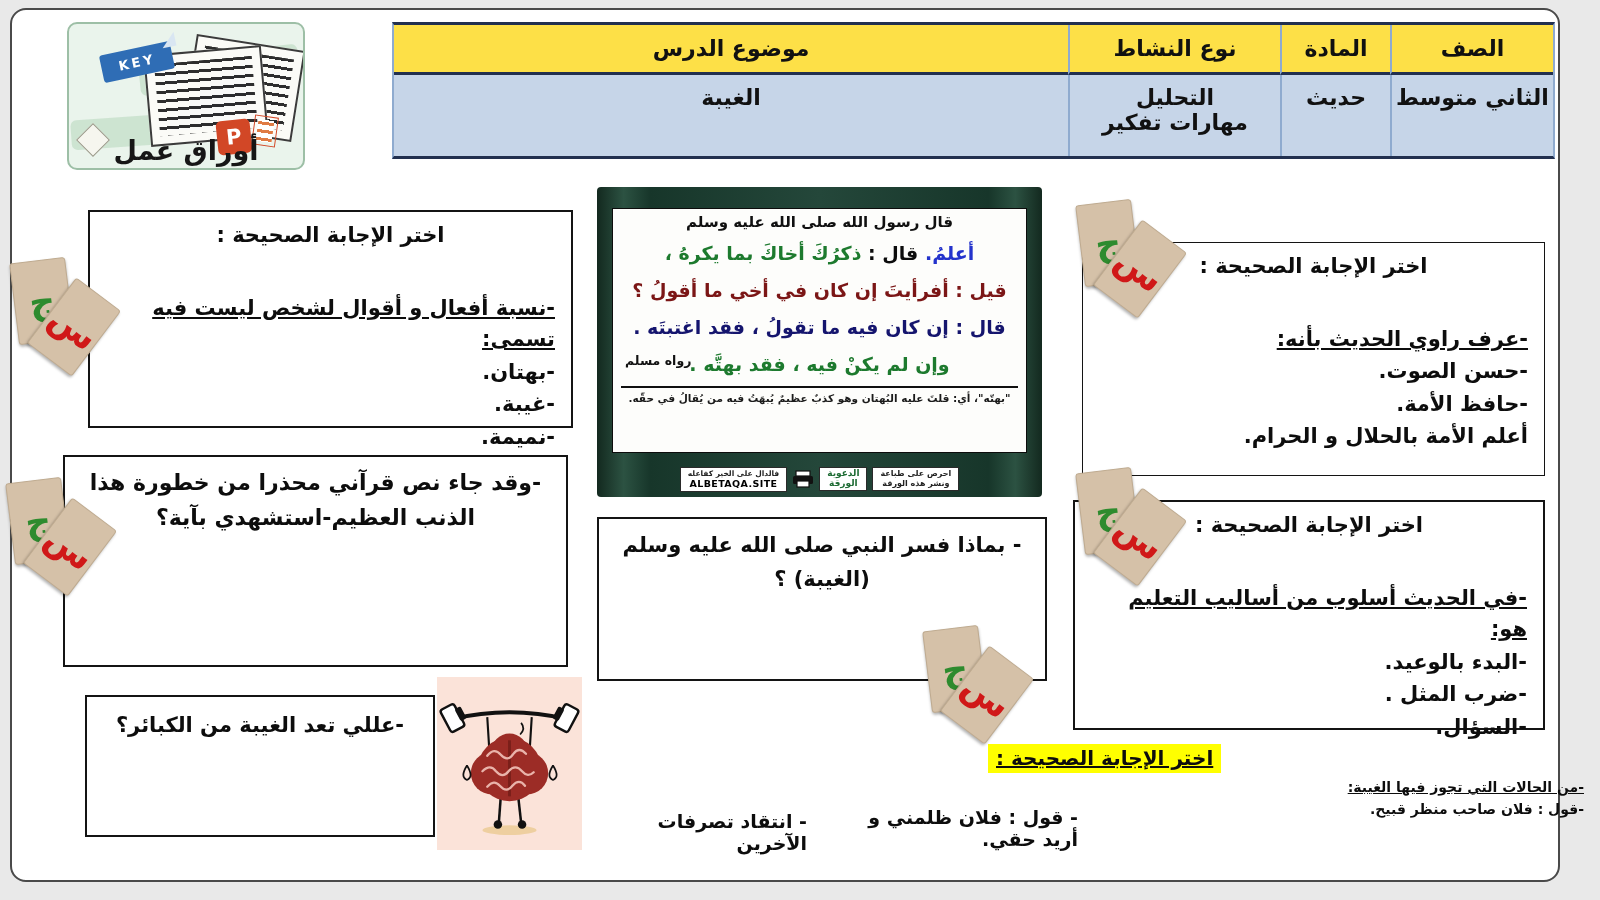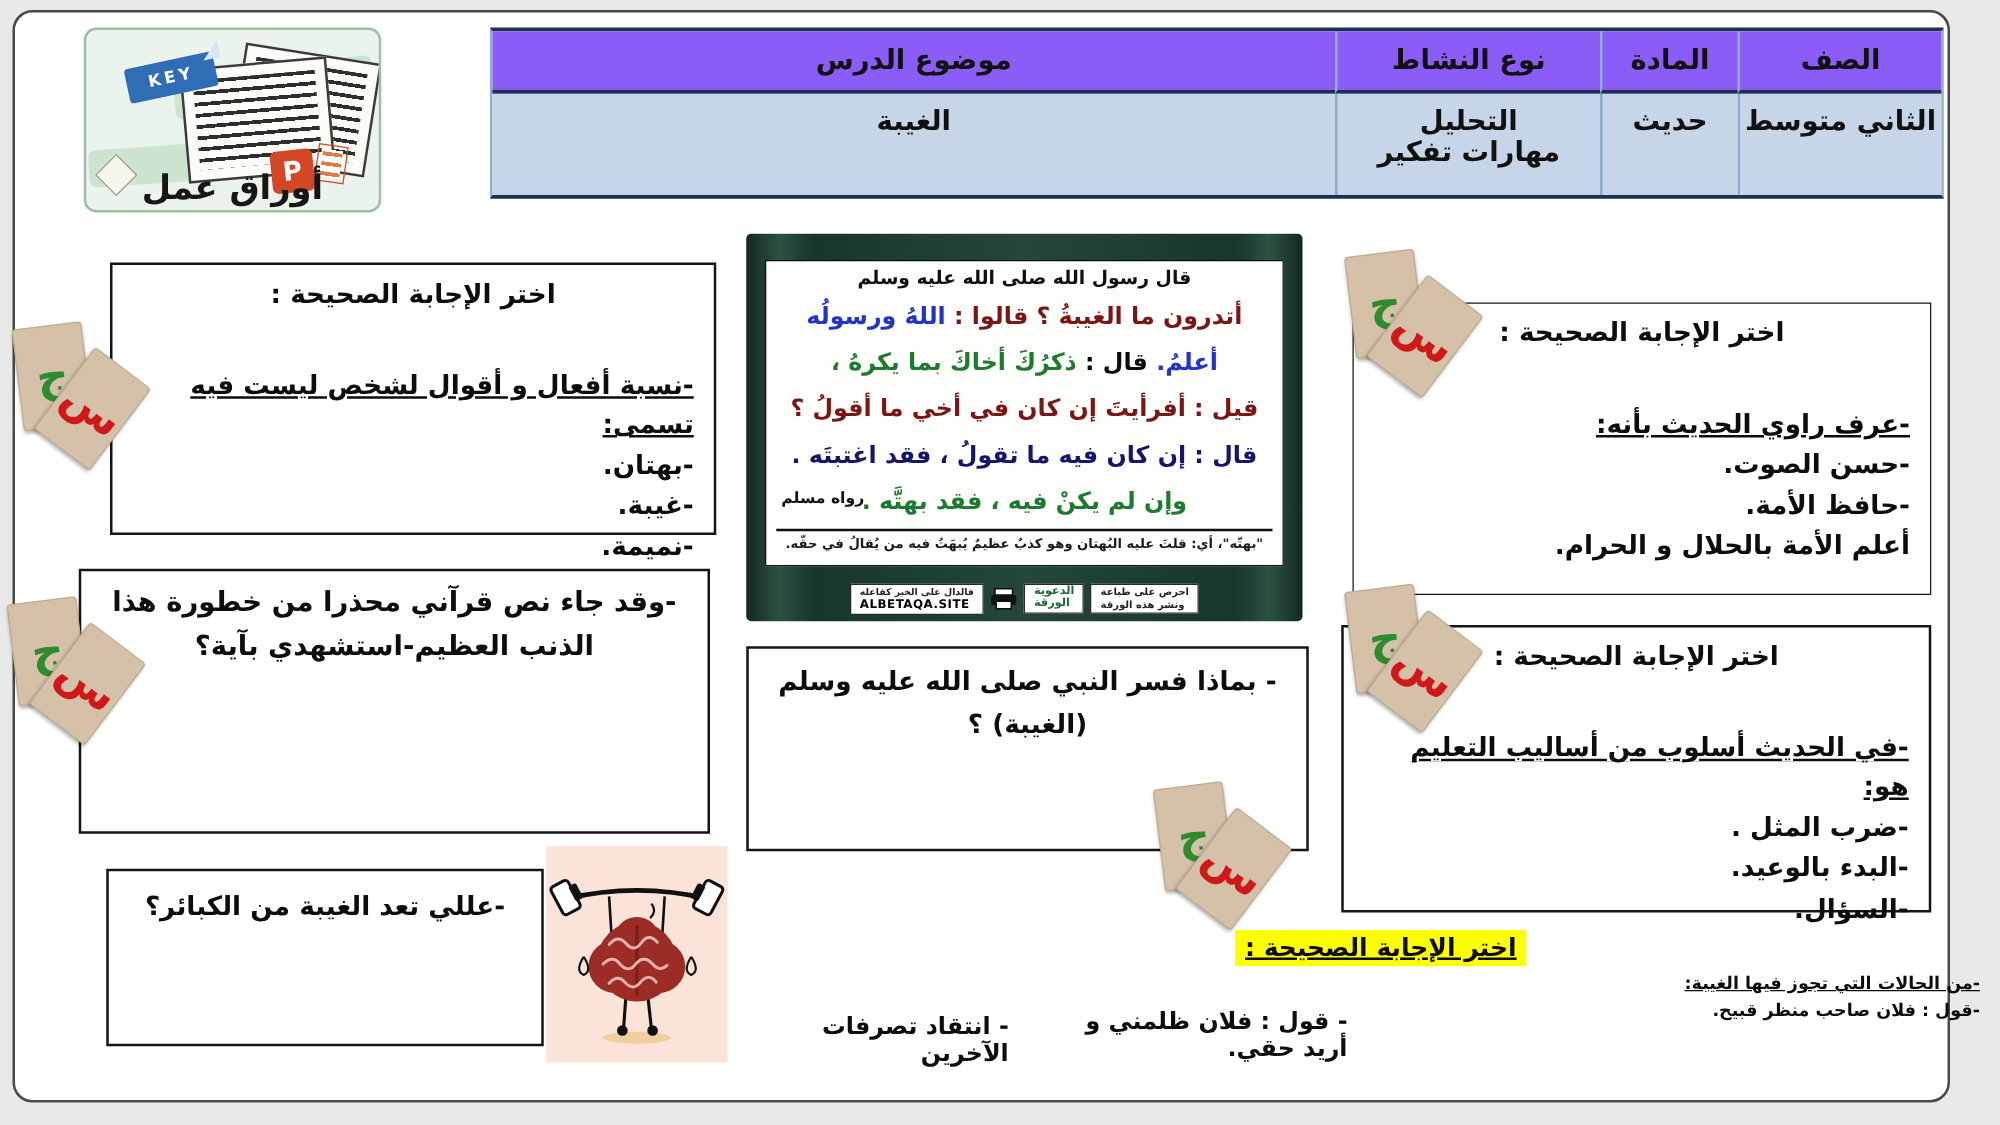--- a/index.html
+++ b/index.html
@@ -39,41 +39,41 @@
               font-size:27px; font-weight:bold; color:#161616; direction:rtl; }
 
   
   .itable { position:absolute; left:392px; top:22px; width:1163px; height:137px;
             display:grid; grid-template-columns:163px 110px 212px 1fr; grid-template-rows:50px 1fr;
             direction:rtl; border-left:2px solid #8fabcf; border-right:2px solid #8fabcf;
             border-top:3px solid #22304f; border-bottom:3px solid #22304f; }
   .itable > div { display:flex; justify-content:center; font-weight:bold; color:#111;
             border-left:2px solid #8fabcf; direction:rtl; }
   .itable > div:nth-child(4n) { border-left:none; }
-  .itable .th { background:#8b5cf6; align-items:center; font-size:22px; border-bottom:3px solid #22304f; }
+  .itable .th { background:#fde047; align-items:center; font-size:22px; border-bottom:3px solid #22304f; }
   .itable .td { background:#c6d5e8; align-items:flex-start; padding-top:10px; font-size:22px; text-align:center; }
   .pre { white-space:pre-line; }
 
   
   .plaque { position:absolute; left:597px; top:187px; width:445px; height:310px;
             background:linear-gradient(90deg,#13291f 0,#2c5242 6%,#17362a 12%,#24473a 50%,#17362a 88%,#2c5242 94%,#13291f 100%);
             border-radius:4px; }
   .plaque-panel { position:absolute; left:15px; right:15px; top:21px; bottom:44px; background:#fdfdfb;
             border:1px solid #0c0c0c; direction:rtl; text-align:center; padding:4px 8px 0; }
   .hd-head { font-size:15px; font-weight:600; color:#101010; margin-bottom:4px; }
   .hd-line { font-size:19px; font-weight:bold; line-height:37px; }
   .c-red { color:#7b1616; } .c-blue { color:#2433cc; } .c-green { color:#1d7a2e; }
   .c-navy { color:#15156e; } .c-black { color:#0c0c0c; }
   .hd-last { position:relative; }
   .hd-narrator { position:absolute; left:4px; bottom:4px; font-size:12.5px; font-weight:600; color:#111; }
   .hd-footnote { border-top:2px solid #101010; margin-top:3px; padding-top:4px;
             font-size:10.5px; font-weight:bold; color:#1b1b1b; }
   .plaque-footer { position:absolute; left:0; right:0; bottom:5px; display:flex; direction:rtl;
             justify-content:center; align-items:center; gap:5px; }
-  .pf-box { background:#fff; border:1px solid #2a2a2a; padding:1px 7px; text-align:left;
+  .pf-box { background:#fff; border:1px solid #2a2a2a; padding:1px 7px; text-align:center;
             font-size:8px; font-weight:bold; color:#222; line-height:1.25; direction:rtl; }
   .pf-brand { color:#1d6b33; font-size:9px; line-height:1.1; }
   .pf-site { font-size:9.5px; letter-spacing:.4px; color:#000; }
 
   
   .qbox { position:absolute; background:#fff; border:2px solid #141414; direction:rtl;
           font-weight:bold; color:#0d0d0d; padding:8px 16px; }
   .qbox .title { text-align:center; font-size:21px; line-height:1.5; }
   .qbox .prompt { text-align:right; font-size:21px; line-height:1.5; text-decoration:underline;margin-top:41px; }
   .qbox .opt { text-align:right; font-size:21px; line-height:1.55; }
@@ -128,21 +128,20 @@
     <div class="td">الثاني متوسط</div>
     <div class="td">حديث</div>
     <div class="td pre">التحليل
 مهارات تفكير</div>
     <div class="td">الغيبة</div>
   </div>
 
   <div class="plaque">
     <div class="plaque-panel">
       <div class="hd-head">قال رسول الله صلى الله عليه وسلم</div>
-      <div class="hd-line"><span class="c-red">أتدرون ما الغيبةُ ؟ قالوا : </span><span class="c-blue">اللهُ ورسولُه</span></div>
       <div class="hd-line"><span class="c-blue">أعلمُ. </span><span class="c-black">قال : </span><span class="c-green">ذكرُكَ أخاكَ بما يكرهُ ،</span></div>
       <div class="hd-line c-red">قيل : أفرأيتَ إن كان في أخي ما أقولُ ؟</div>
       <div class="hd-line c-navy">قال : إن كان فيه ما تقولُ ، فقد اغتبتَه .</div>
       <div class="hd-line hd-last"><span class="c-green">وإن لم يكنْ فيه ، فقد بهتَّه .</span><span class="hd-narrator">رواه مسلم</span></div>
       <div class="hd-footnote">"بهتّه"، أي: قلتَ عليه البُهتان وهو كذبٌ عظيمٌ يُبهَتُ فيه من يُقالُ في حقّه.</div>
     </div>
     <div class="plaque-footer">
       <div class="pf-box pre">احرص على طباعة
 ونشر هذه الورقة</div>
       <div class="pf-box pf-brand pre">الدعوية
@@ -183,22 +182,22 @@
     <div class="title">اختر الإجابة الصحيحة :</div>
     <div class="prompt">-عرف راوي الحديث بأنه:</div>
     <div class="opt">-حسن الصوت.</div>
     <div class="opt">-حافظ الأمة.</div>
     <div class="opt">أعلم الأمة بالحلال و الحرام.</div>
   </div>
 
   <div class="qbox" style="left:1073px; top:500px; width:472px; height:230px;">
     <div class="title">اختر الإجابة الصحيحة :</div>
     <div class="prompt">-في الحديث أسلوب من أساليب التعليم هو:</div>
+    <div class="opt">-البدء بالوعيد.</div>
     <div class="opt">-ضرب المثل .</div>
-    <div class="opt">-البدء بالوعيد.</div>
     <div class="opt">-السؤال.</div>
   </div>
 
   <div class="qa-pair" style="left:12px; top:258px;">
     <div class="qa-card aj">ج</div>
     <div class="qa-card qs">س</div>
   </div>
   <div class="qa-pair" style="left:8px; top:478px;">
     <div class="qa-card aj">ج</div>
     <div class="qa-card qs">س</div>

